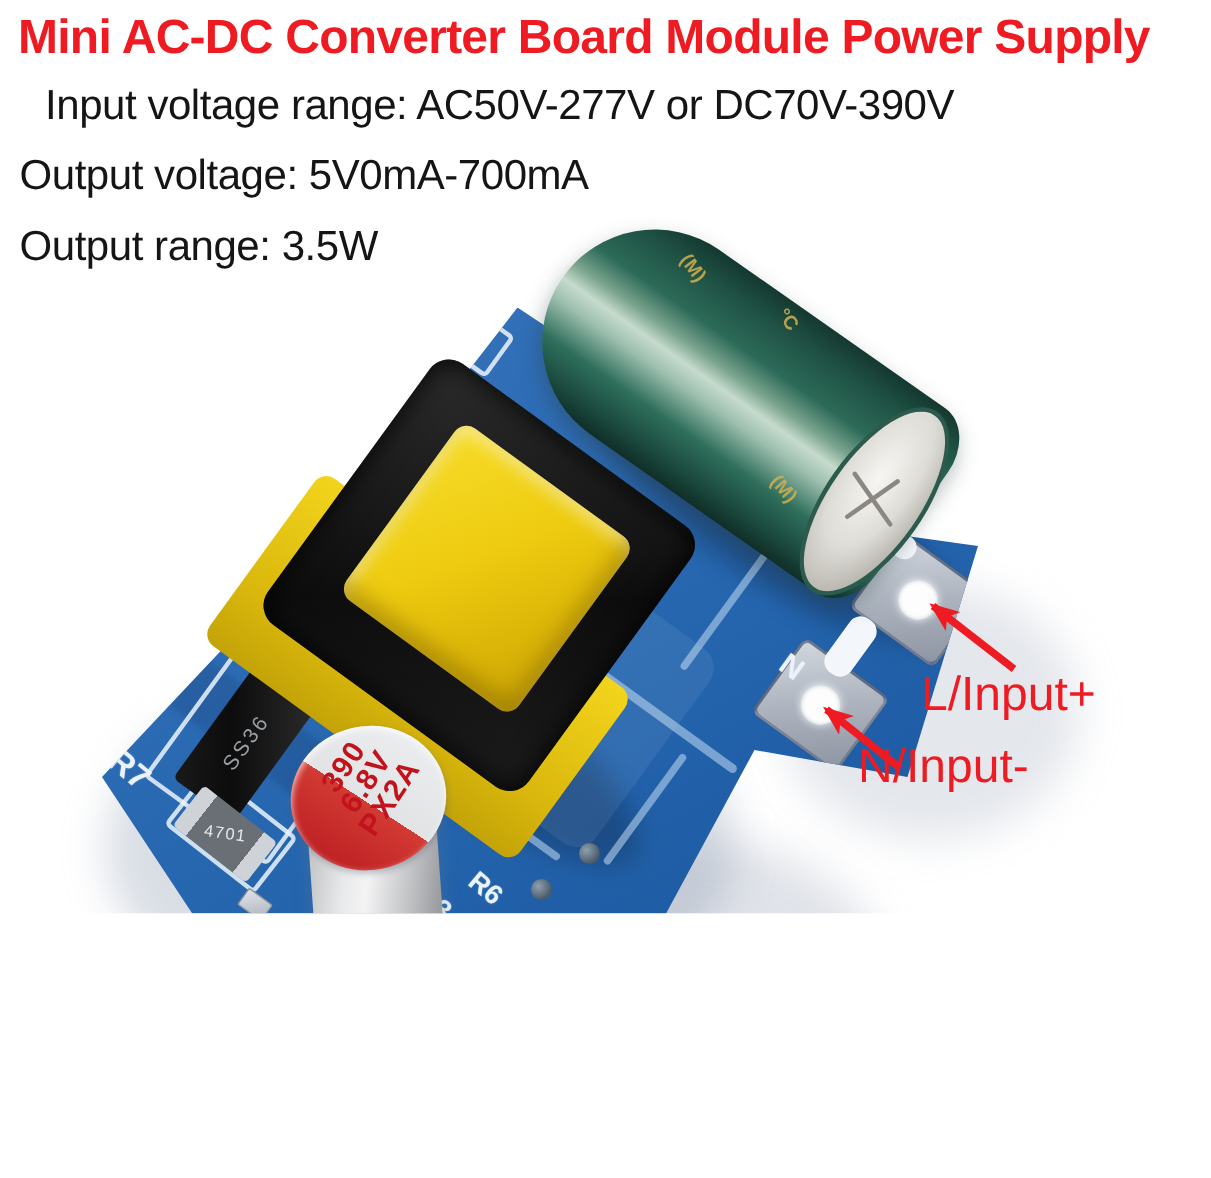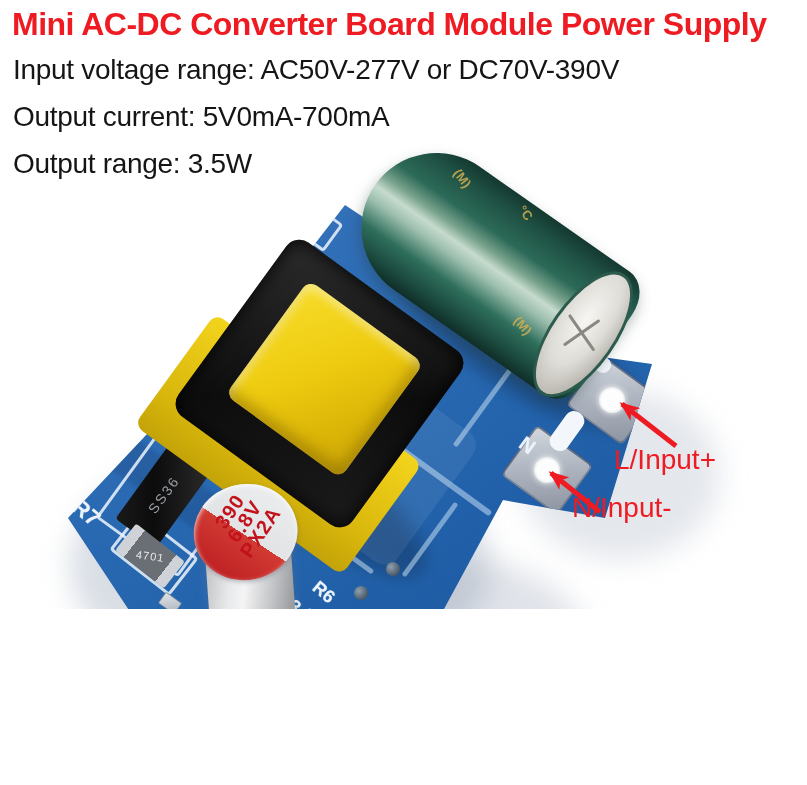--- a/index.html
+++ b/index.html
@@ -4,21 +4,21 @@
 <style>
   html,body{margin:0;padding:0;background:#fff;}
   .page{position:relative;width:807px;height:609px;background:#fff;overflow:hidden;
         font-family:"Liberation Sans",sans-serif;}
   .abs{position:absolute;}
 
   
   .title{left:12px;top:6px;font-size:32px;font-weight:bold;letter-spacing:-0.5px;
          color:var(--c-title-red,#ee1b22);white-space:nowrap;}
   .spec{left:13px;font-size:28px;letter-spacing:-0.3px;color:var(--c-spec-black,#151515);white-space:nowrap;}
-  .spec1{top:54px;} .spec2{top:101px;} .spec3{top:148px;}
+  .spec1{top:54px;margin-left:17px;} .spec2{top:101px;} .spec3{top:148px;}
 
   
   .shadow{border-radius:50%;filter:blur(14px);}
   .sh1{left:70px;top:440px;width:420px;height:250px;background:rgba(130,145,168,.30);}
   .sh2{left:340px;top:560px;width:250px;height:190px;background:rgba(130,145,168,.25);}
   .sh3{left:520px;top:390px;width:200px;height:170px;background:rgba(130,145,168,.22);}
 
   
   .pcb{inset:0;
     clip-path:polygon(345px 205px,566px 352px,652px 364px,605px 518px,503px 500px,
@@ -79,35 +79,35 @@
      border-radius:26px 26px 40px 40px / 20px 20px 34px 34px;
      background:linear-gradient(100deg,#b9babd,#e8e9ea 30%,#f4f4f5 45%,#c7c8ca 70%,#9c9da1 92%);
      box-shadow:0 8px 12px rgba(110,125,150,.35);}
   .scap-top{position:absolute;left:0;top:0;width:104px;height:96px;border-radius:50%;transform:rotate(-8deg);
      background:linear-gradient(225deg,#eff0f2 0%,#e2e3e5 52%,#d23a33 52%,#b5161d 100%);
      box-shadow:inset 0 2px 5px rgba(255,255,255,.8), 0 2px 4px rgba(90,100,120,.4);}
   .scap-text{position:absolute;left:14px;top:10px;width:76px;transform:rotate(-52deg);
      color:#c2121b;font-weight:bold;font-size:20px;line-height:.92;text-align:center;letter-spacing:1px;}
 
   
-  .ann{color:var(--c-annotation-red,#ee1b22);font-size:28px;white-space:nowrap;z-index:7;text-align:right;}
+  .ann{color:var(--c-annotation-red,#ee1b22);font-size:32px;white-space:nowrap;z-index:7;text-align:right;}
   .ann-line{stroke:var(--c-annotation-red,#ee1b22);stroke-width:5;}
   .ann-head{fill:var(--c-annotation-red,#ee1b22);}
   svg.overlay{position:absolute;inset:0;z-index:6;pointer-events:none;}
 
   .z0{z-index:0}.z1{z-index:1}.z2{z-index:2}.z3{z-index:3}.z4{z-index:4}
 </style>
 </head>
 <body>
 
 <div class="page">
 
   <div class="abs title">Mini AC-DC Converter Board Module Power Supply</div>
   <div class="abs spec spec1">Input voltage range: AC50V-277V or DC70V-390V</div>
-  <div class="abs spec spec2">Output current: 5V0mA-700mA</div>
+  <div class="abs spec spec2">Output voltage: 5V0mA-700mA</div>
   <div class="abs spec spec3">Output range: 3.5W</div>
 
   <div class="abs shadow sh1 z0"></div>
   <div class="abs shadow sh2 z0"></div>
   <div class="abs shadow sh3 z0"></div>
 
   <div class="abs pcb z1">
 
     <div class="abs comp-shadow" style="left:370px;top:290px;width:290px;height:95px;transform:rotate(35deg);"></div>
     <div class="abs comp-shadow" style="left:170px;top:445px;width:280px;height:85px;transform:rotate(36deg);"></div>

